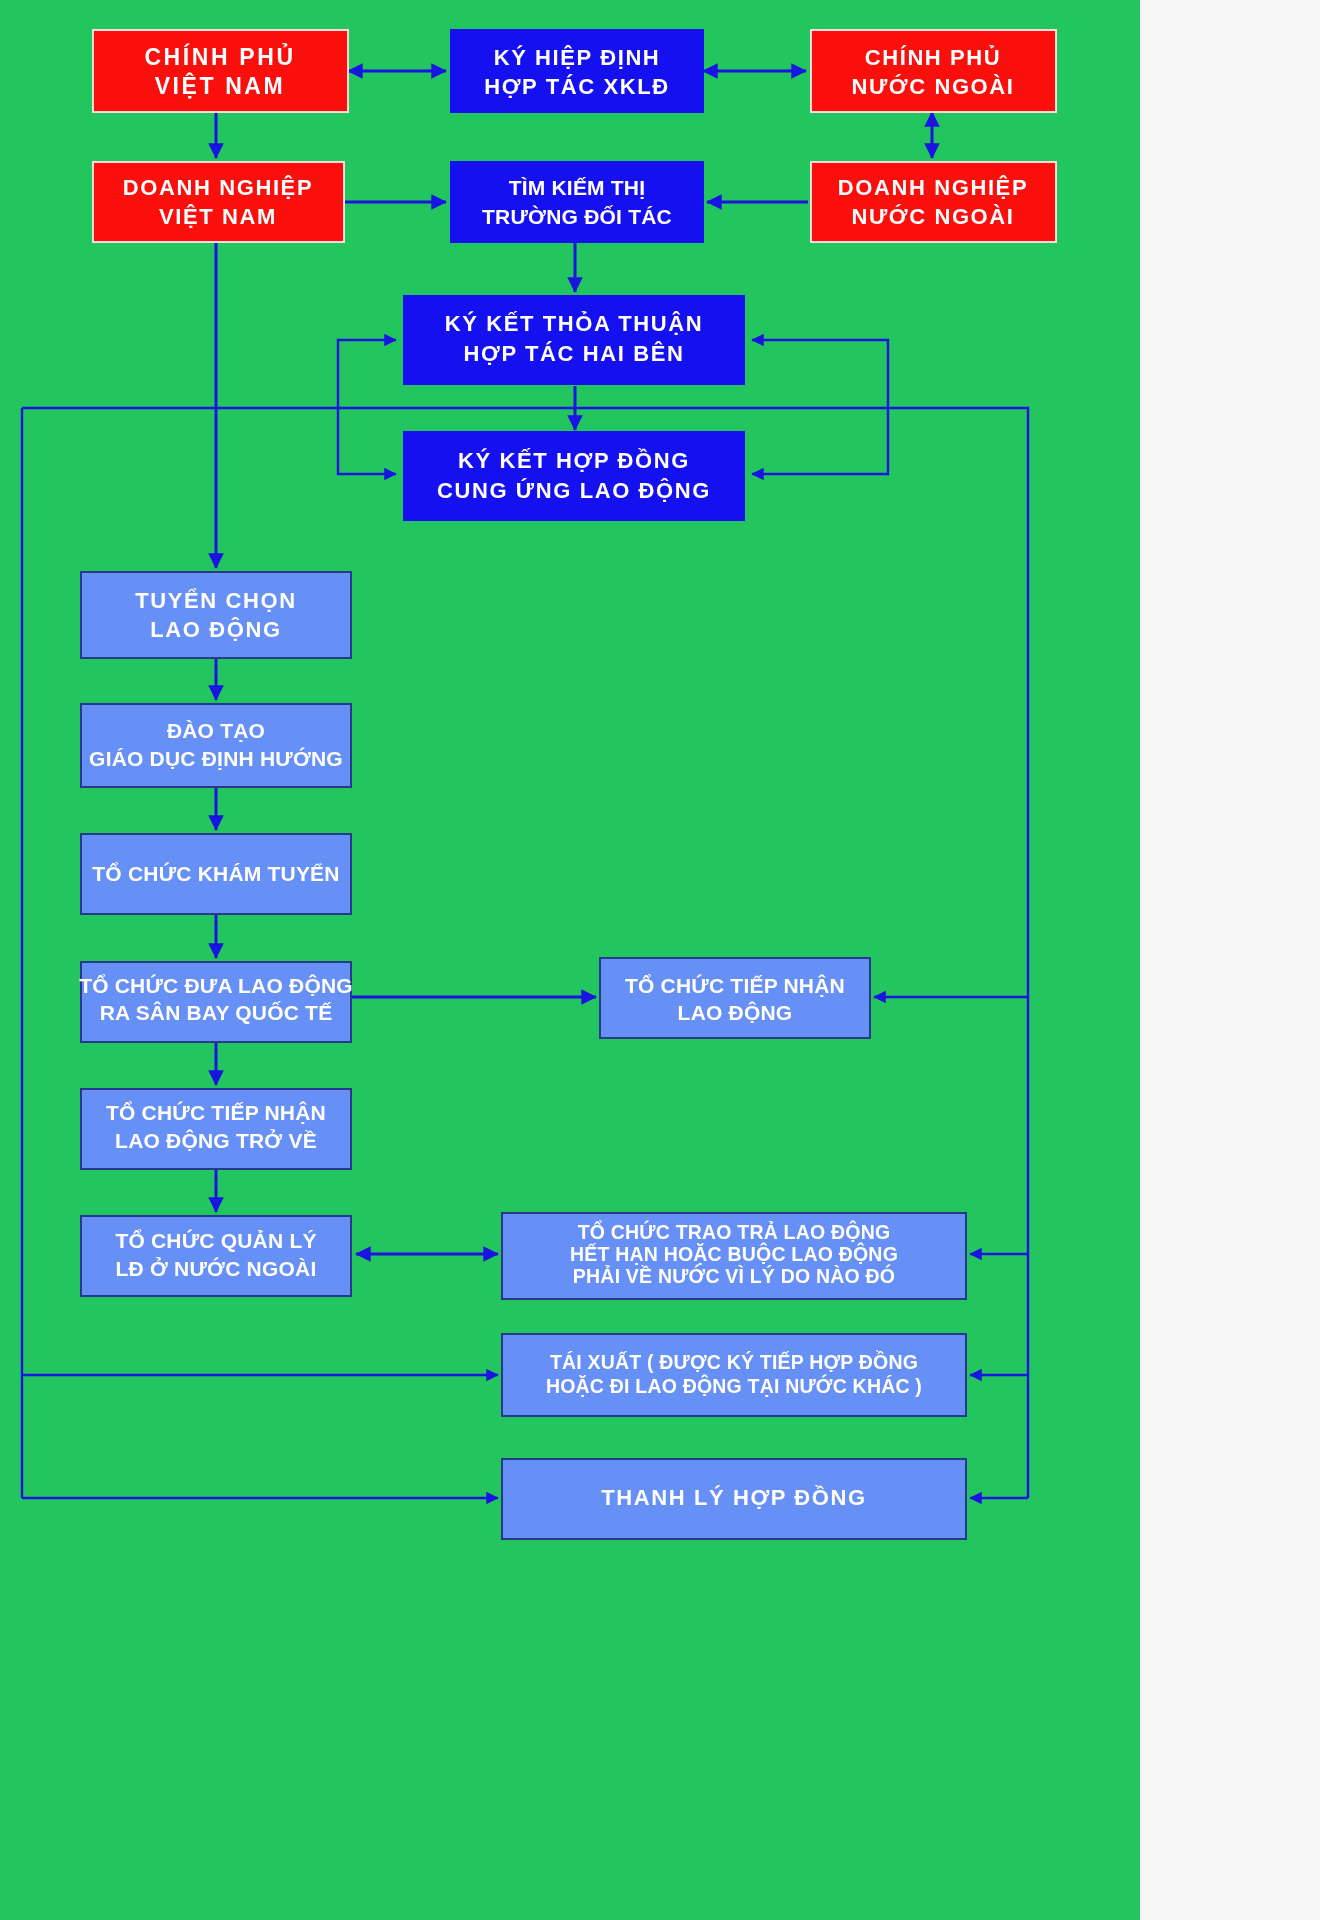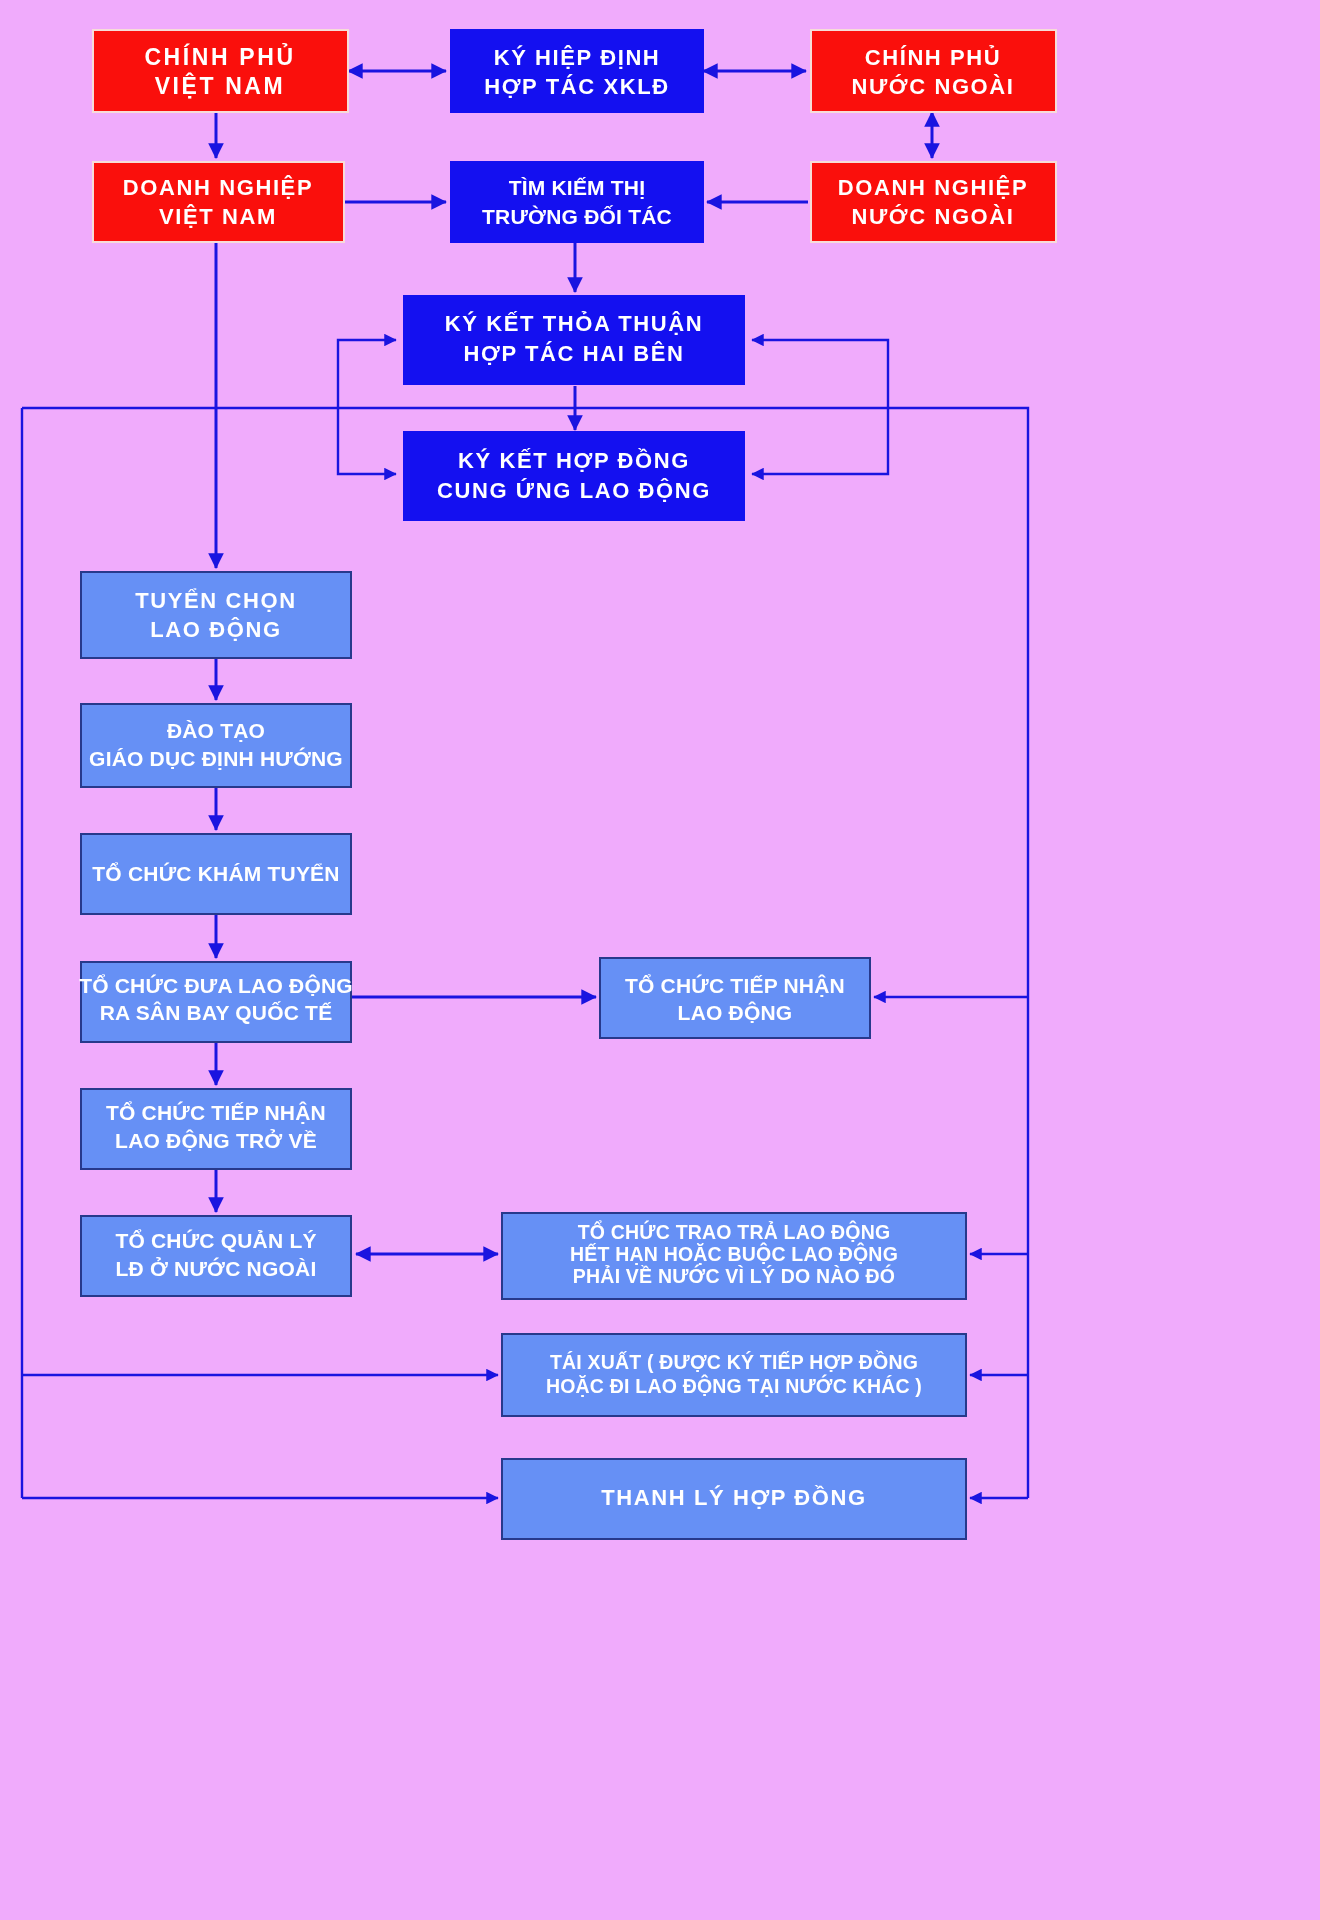--- a/index.html
+++ b/index.html
@@ -8,23 +8,23 @@
     background: #f7f7f7;
   }
   body {
     width: 1320px;
     height: 1920px;
     font-family: "Liberation Sans", sans-serif;
     overflow: hidden;
   }
   #flow-root {
     position: relative;
-    width: 1320px;
+    width: 1140px;
     height: 1920px;
-    background: #f0abfc;
+    background: #22c55e;
   }
   svg#flow-svg {
     position: absolute;
     top: 0;
     left: 0;
     width: 1320px;
     height: 1920px;
     display: block;
   }
   .node-rect {

